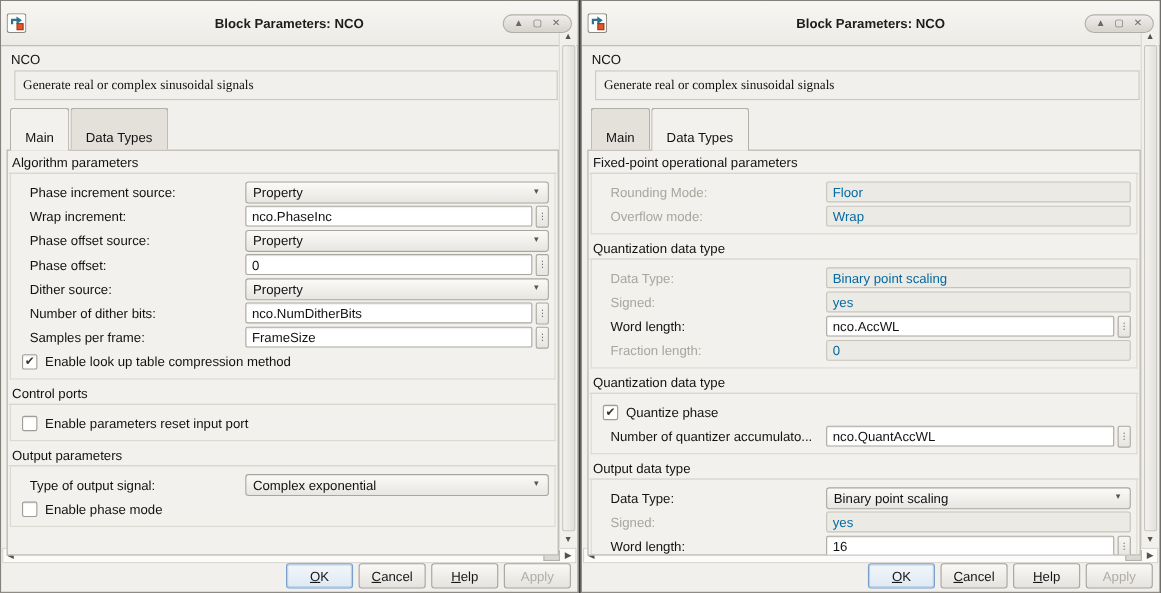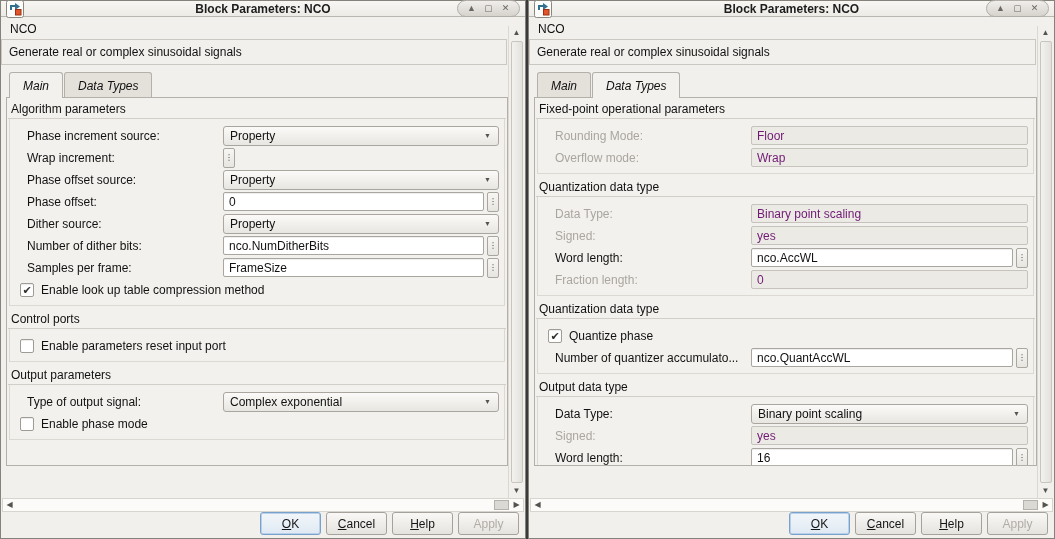--- a/index.html
+++ b/index.html
@@ -3,49 +3,49 @@
 <meta charset="utf-8">
 <style>
   * { box-sizing: border-box; margin: 0; padding: 0; }
   html,body { width:1055px; height:539px; }
   body { background:#3a3a3a; font-family:"Liberation Sans", sans-serif; position:relative; overflow:hidden; }
 
   .window { position:absolute; top:0; height:539px; background:#f2f0ec; border:1px solid #85827b; }
   .window.left { left:0; width:526px; }
   .window.right { left:528px; width:527px; }
 
-  .titlebar { height:16px; background:linear-gradient(#f8f6f3,#ecebe6); border-bottom:1px solid #bab7b1; display:flex; align-items:center; padding:0 5px; position:relative; }
+  .titlebar { height:41px; background:linear-gradient(#f8f6f3,#ecebe6); border-bottom:1px solid #bab7b1; display:flex; align-items:center; padding:0 5px; position:relative; }
   .title { position:absolute; left:0; right:0; text-align:center; font-weight:bold; font-size:12px; color:#1d1d1d; }
   .app-icon { width:18px; height:18px; z-index:1; display:block; }
   .win-controls { margin-left:auto; z-index:1; display:flex; align-items:center; background:linear-gradient(#f0eeeb,#d6d3cd); border:1px solid #b1aea7; border-radius:9px; height:17px; padding:0 5px; }
   .wc { font-size:9px; color:#6b6862; width:17px; text-align:center; line-height:15px; }
 
   .block-name { margin:5px 8px 3px 9px; font-size:12px; color:#111; }
-  .desc-box { margin:0 18px 7px 0; border:1px solid #cbc8c1; padding:5px 7px; font-size:12px; color:#111; background:#f2f0ec; }
+  .desc-box { margin:0 18px 7px 12px; border:1px solid #cbc8c1; padding:5px 7px; font-size:12px; color:#111; background:#f2f0ec;font-family:Liberation Serif, serif; }
 
   .tabs { display:flex; margin-left:8px; position:relative; z-index:2; }
-  .tab { font-size:12px; color:#111; padding:6px 13px 4px; background:#e4e1db; border:1px solid #b3b0a9; border-bottom:none; border-radius:3px 3px 0 0; margin-right:1px;font-style:italic; }
+  .tab { font-size:12px; color:#111; padding:19px 13px 4px; background:#e4e1db; border:1px solid #b3b0a9; border-bottom:none; border-radius:3px 3px 0 0; margin-right:1px; }
   .tab.active { background:#f3f1ed; padding-bottom:5px; margin-bottom:-1px; }
 
   .pane { margin:0 17px 0 5px; border:1px solid #b3b0a9; background:#f3f1ed; height:369px; overflow:hidden; padding:1px 1px; position:relative; z-index:1; }
 
   .sec-title { font-size:12px; color:#111; padding:3px 3px 2px 3px; border-bottom:1px solid #d2cfc8; }
   .group { border:1px solid #dcd9d2; border-top:none; margin:0 1px 3px 1px; padding:5px 5px 4px 8px; }
 
   .row { display:flex; align-items:center; height:21px; margin:1px 0; }
   .lbl { flex:0 0 205px; font-size:12px; color:#121212; padding-left:9px; white-space:nowrap; overflow:hidden; }
   .lbl.disabled { color:#a9a69f; }
 
   .combo { flex:1; height:20px; border:1px solid #a9a69f; border-radius:3px; background:linear-gradient(#fbfaf8,#e8e6e1); display:flex; align-items:center; padding:0 7px 0 6px; }
   .combo-val { font-size:12px; color:#111; }
   .combo-arrow { margin-left:auto; font-size:7px; color:#56544f; }
 
   .field-wrap { flex:1; display:flex; align-items:center; gap:3px; }
   .tf { flex:1; height:19px; border:1px solid #a9a69f; border-radius:2px; background:#fff; font:12px "Liberation Sans",sans-serif; padding:0 5px; color:#111; outline:none; min-width:0; box-shadow:inset 0 1px 1px rgba(0,0,0,0.07); }
-  .tf.disabled { background:#eceae5; color:#701a75; border-color:#c6c3bc; box-shadow:none; }
+  .tf.disabled { background:#eceae5; color:#0369a1; border-color:#c6c3bc; box-shadow:none; }
   .dots-btn { flex:0 0 12px; height:20px; border:1px solid #a9a69f; border-radius:2px; background:linear-gradient(#f7f6f3,#e7e5e0); font-size:8px; color:#333; text-align:center; line-height:18px; padding:0; }
 
   .checkbox { flex:0 0 14px; height:14px; border:1px solid #9f9c95; border-radius:2px; background:#fff; margin:0 7px 0 2px; font-size:11px; line-height:12px; text-align:center; color:#33322f; box-shadow:inset 0 1px 1px rgba(0,0,0,0.08); }
   .check-lbl { font-size:12px; color:#121212; }
 
   .vscroll { position:absolute; top:25px; right:1px; width:16px; bottom:40px; background:#f1f0ec; border-left:1px solid #dbd8d2; display:flex; flex-direction:column; align-items:center; }
   .sarrow { font-size:8px; color:#55534e; height:14px; line-height:14px; text-align:center; }
   .vthumb { flex:1; width:12px; margin:1px 0; background:linear-gradient(90deg,#f3f2ef,#e3e1dc); border:1px solid #c8c5be; border-radius:2px; }
 
   .hscroll { position:absolute; left:1px; right:1px; bottom:26px; height:14px; background:#fcfbf9; border:1px solid #d8d5cf; display:flex; align-items:center; }
@@ -91,20 +91,21 @@
         <div class="row">
           <span class="lbl">Phase increment source:</span>
           <div class="combo">
             <span class="combo-val">Property</span>
             <span class="combo-arrow">▼</span>
           </div>
         </div>
         <div class="row">
           <span class="lbl">Wrap increment:</span>
           <div class="field-wrap">
+            <input class="tf" value="nco.PhaseInc" style="">
             <button class="dots-btn">⋮</button>
           </div>
         </div>
         <div class="row">
           <span class="lbl">Phase offset source:</span>
           <div class="combo">
             <span class="combo-val">Property</span>
             <span class="combo-arrow">▼</span>
           </div>
         </div>

